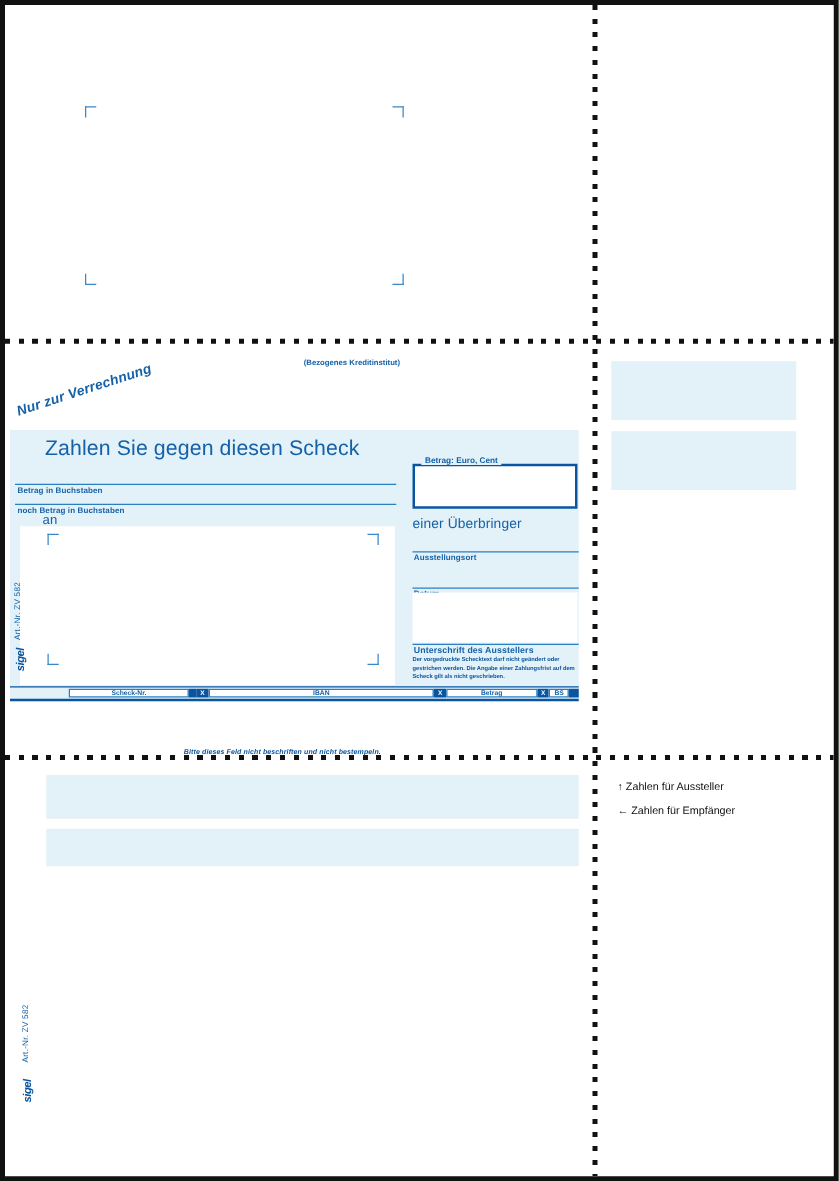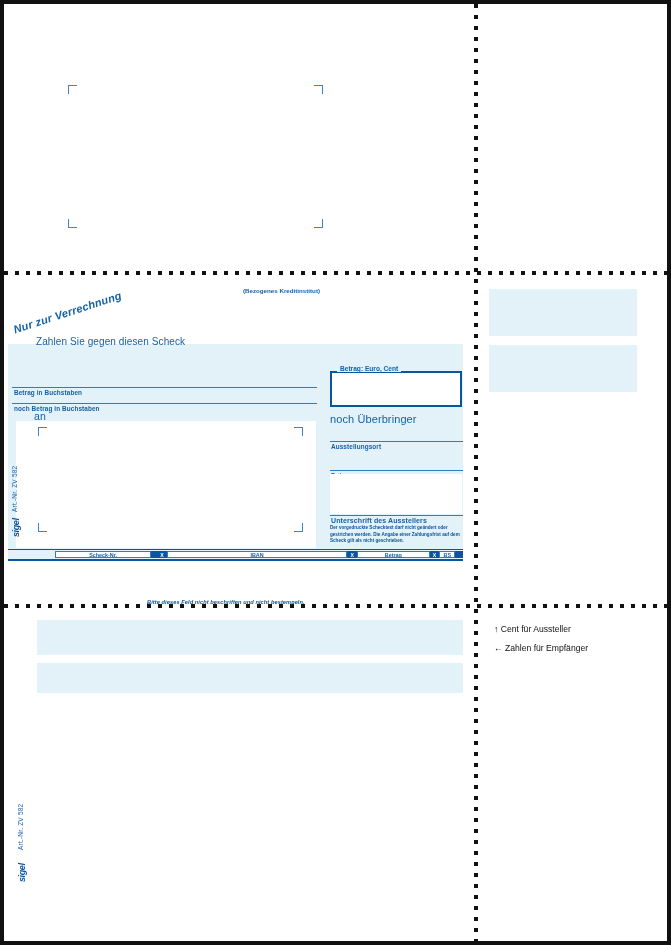--- a/index.html
+++ b/index.html
@@ -50,22 +50,22 @@
     font-style:italic;
     letter-spacing:-.4px;
   }
 
   
   #cheque-area{
     position:absolute;left:4px;top:340px;width:455px;height:212px;
     background:#e3f1f8;
   }
   #pay-order{
-    position:absolute;left:32px;top:332px;
-    color:#1461a8;font-size:10px;font-weight:500;letter-spacing:.1px;
+    position:absolute;left:32px;top:345px;
+    color:#1461a8;font-size:17px;font-weight:500;letter-spacing:.1px;
   }
   .fieldline{position:absolute;border-bottom:1.3px solid #2a7fc1;}
   .fieldlabel{position:absolute;color:#1461a8;font-size:6.4px;font-weight:bold;letter-spacing:.1px;}
   .biglabel{position:absolute;color:#1461a8;font-size:11px;letter-spacing:.1px;}
 
   #drawee-bank{
     position:absolute;left:239px;top:283px;
     color:#1461a8;font-size:6.2px;font-weight:bold;
   }
   #crossing{
@@ -161,21 +161,21 @@
     <div class="biglabel" style="left:30px;top:406px;font-size:10.5px;">an</div>
     <div id="recipient-box"></div>
     <div class="corner c-tl" style="left:34px;top:423px;"></div>
     <div class="corner c-tr" style="left:290px;top:423px;"></div>
     <div class="corner c-bl" style="left:34px;top:519px;"></div>
     <div class="corner c-br" style="left:290px;top:519px;"></div>
 
     <div id="amount-box"></div>
     <div id="amount-box-label">Betrag: Euro, Cent</div>
 
-    <div class="biglabel" style="left:326px;top:409px;">noch Überbringer</div>
+    <div class="biglabel" style="left:326px;top:409px;">einer Überbringer</div>
 
     <div class="fieldline" style="left:326px;top:437px;width:133px;"></div>
     <div class="fieldlabel" style="left:327px;top:439px;">Ausstellungsort</div>
     <div style="position:absolute;left:326px;top:424px;width:133px;height:13px;"></div>
 
     <div class="fieldline" style="left:326px;top:466px;width:133px;"></div>
     <div class="fieldlabel" style="left:327px;top:468px;">Datum</div>
     <div style="position:absolute;left:326px;top:453px;width:133px;height:13px;"></div>
 
     <div id="signature-box"></div>
@@ -206,21 +206,21 @@
   <div></div>
 
   <div>
     <div class="lightbox" style="left:485px;top:285px;width:148px;height:47px;"></div>
     <div class="lightbox" style="left:485px;top:341px;width:148px;height:47px;"></div>
   </div>
 
   <div>
     <div class="stub-note" style="left:490px;top:620px;">
       <span>↑</span>
-      <span>Cent für Aussteller</span>
+      <span>Zahlen für Aussteller</span>
     </div>
     <div class="stub-note" style="left:490px;top:639px;">
       <span>←</span>
       <span>Zahlen für Empfänger</span>
     </div>
   </div>
 
   <div>
     <div class="lightbox" style="left:33px;top:616px;width:426px;height:35px;"></div>
     <div class="lightbox" style="left:33px;top:659px;width:426px;height:30px;"></div>

